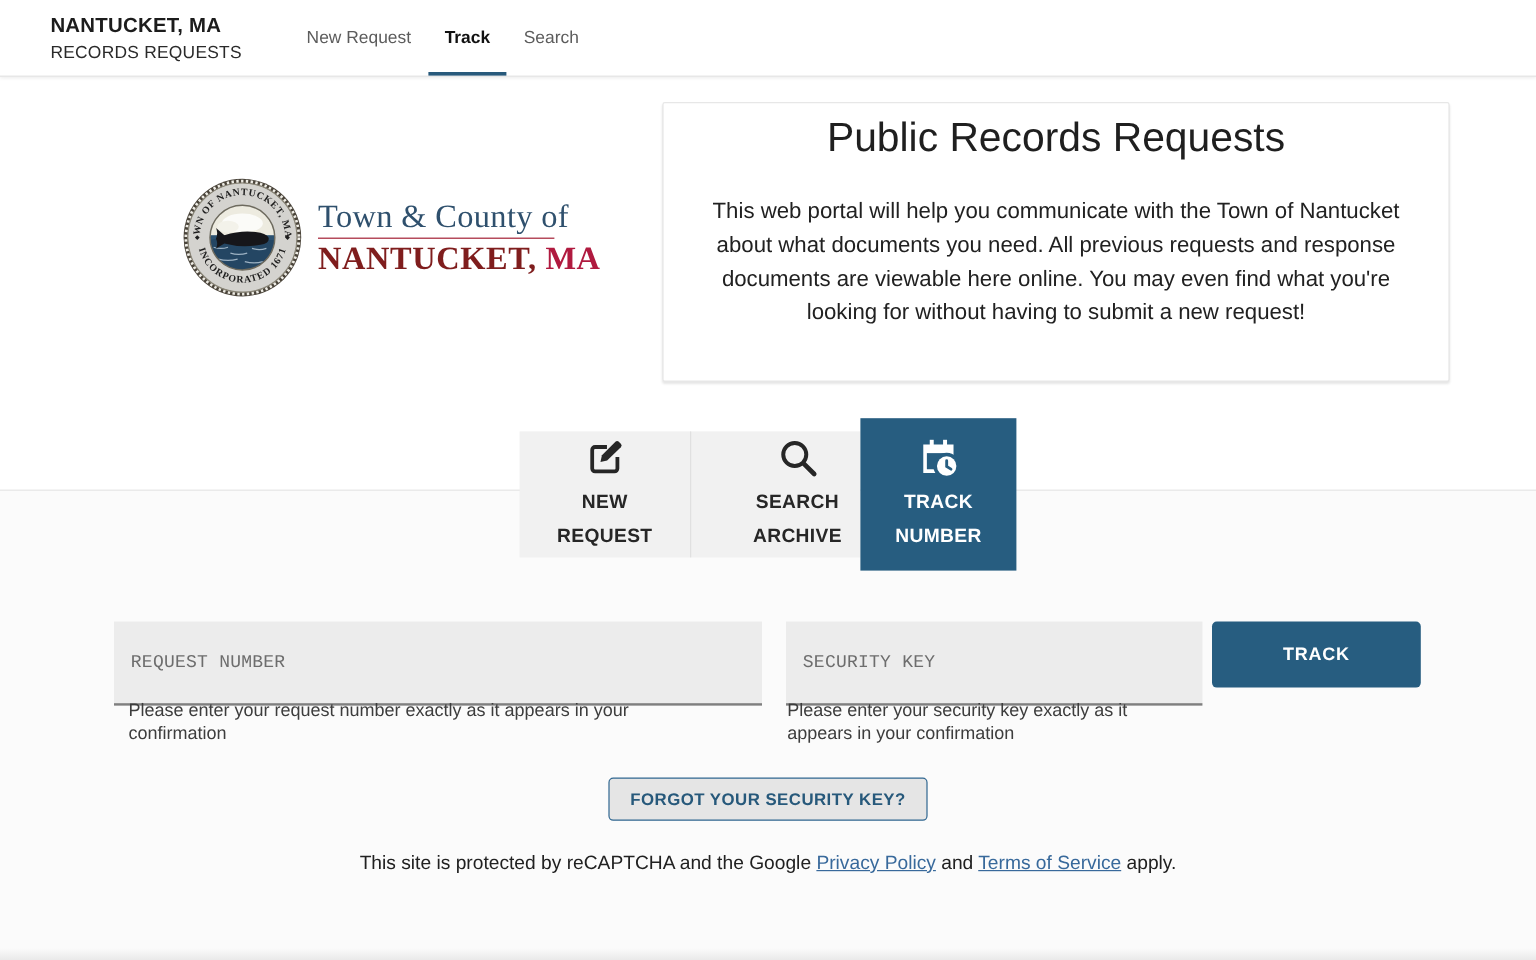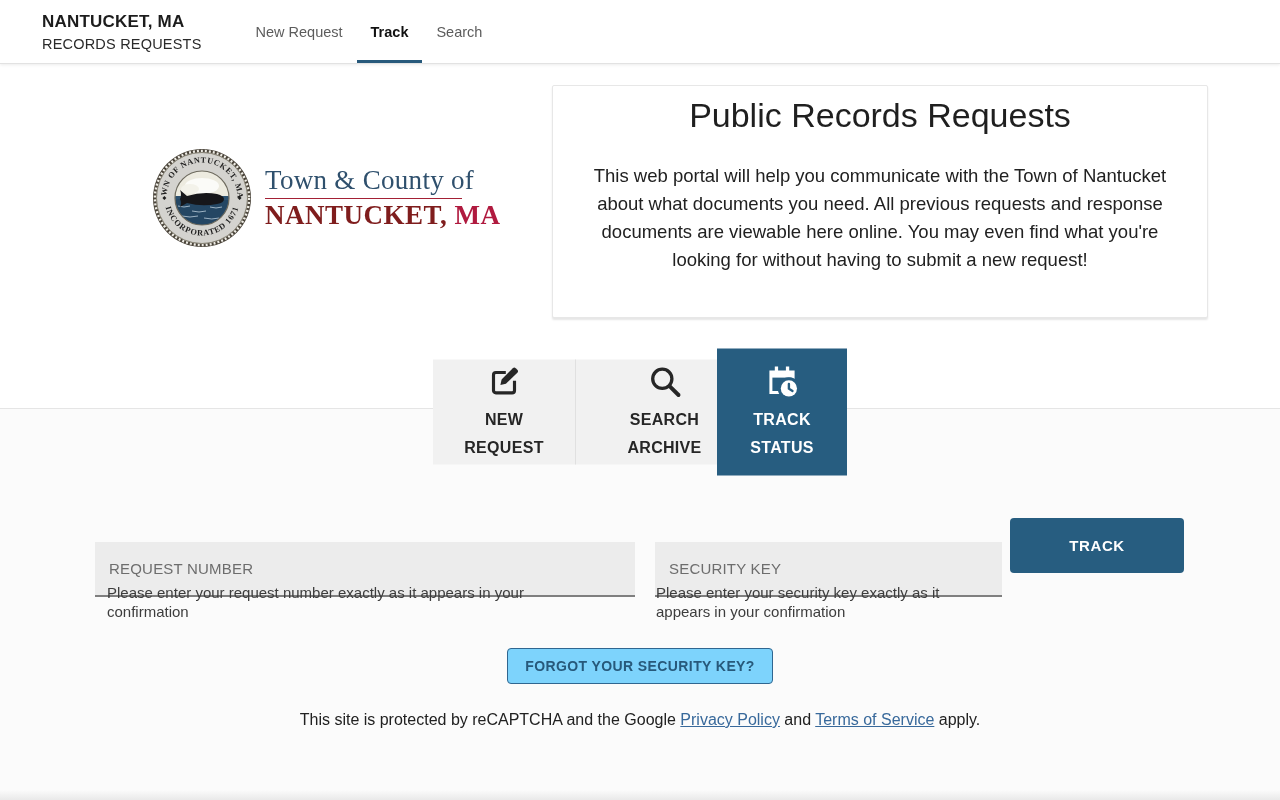--- a/index.html
+++ b/index.html
@@ -44,34 +44,34 @@
   .tile.gray + .tile.gray { border-left:1px solid #e0e0e0;padding-left:36px; }
   .tile.active { width:130px; height:127px; background:#275d80; color:#ffffff; --tile-bg:#275d80; }
   .tile-icon { width:36px; height:36px; }
   .tile-label { font-size:16px; font-weight:bold; letter-spacing:0.3px; line-height:28px;
                 margin-top:6px; width:104px; }
 
   
   .main { position:absolute; top:408px; left:0; width:1280px; height:392px;
           background:#fbfbfb; border-top:1px solid #e5e5e5; }
   .form-row { position:absolute; left:95px; top:109px; display:flex; align-items:stretch; height:55px; }
-  .field { background:#ececec; border:none; border-bottom:2px solid #7f7f7f; height:55px;
-           font-family:Liberation Sans, sans-serif; font-size:15px; color:#333;
-           padding:0 14px; outline:none;margin-top:24px; }
+  .field { background:#ececec; border:none; border-bottom:2px solid #7f7f7f; height:70px;
+           font-family:Liberation Mono, monospace; font-size:15px; color:#333;
+           padding:0 14px; outline:none; }
   .field::placeholder { color:#6d6d6d; opacity:1; letter-spacing:0.2px; }
   .field-request { width:540px; margin-right:20px; }
   .field-security { width:347px; margin-right:8px; }
   .track-btn { width:174px; height:55px; background:#275d80; color:#fff; border:none; border-radius:4px;
                font-family:"Liberation Sans", sans-serif; font-size:15px; font-weight:bold;
                letter-spacing:0.6px; cursor:pointer; }
   .helper { position:absolute; top:175px; font-size:15px; line-height:18.5px; color:#3d3d3d; }
   .helper-1 { left:107px; width:450px; }
   .helper-2 { left:656px; width:336px; hyphens:auto; }
   .forgot-row { position:absolute; top:239px; left:0; width:1280px; text-align:center; }
-  .forgot-btn { background:#7dd3fc; border:1px solid #2f6690; border-radius:4px; color:#27597b;
+  .forgot-btn { background:#e5e5e5; border:1px solid #2f6690; border-radius:4px; color:#27597b;
                 font-family:"Liberation Sans", sans-serif; font-size:14px; font-weight:bold;
                 letter-spacing:0.4px; padding:9px 17px; cursor:pointer; }
   .recaptcha-row { position:absolute; top:302px; left:0; width:1280px; text-align:center;
                    font-size:16px; color:#212121; }
   .recaptcha-row a { color:#38699b; text-decoration:underline; cursor:pointer; }
 
   .bottom-band { position:absolute; bottom:0; left:0; width:1280px; height:10px;
                  background:linear-gradient(#fbfbfb, #e9e9e9); }
 </style>
 </head>
@@ -155,21 +155,21 @@
     <div class="tile active">
       <svg class="tile-icon" viewBox="0 0 24 24">
         <path d="M4.6 5.6h14.8v13.8H4.6z" fill="none" stroke="currentColor" stroke-width="2"></path>
         <rect x="4.6" y="5.6" width="14.8" height="3.8" fill="currentColor"></rect>
         <rect x="7.2" y="2" width="2.2" height="4.4" fill="currentColor"></rect>
         <rect x="14.6" y="2" width="2.2" height="4.4" fill="currentColor"></rect>
         <circle cx="16.6" cy="16.6" r="7.4" fill="var(--tile-bg, #275d80)"></circle>
         <circle cx="16.6" cy="16.6" r="5.4" fill="currentColor"></circle>
         <path d="M16.6 13.6v3.2l2.4 1.5" fill="none" stroke="var(--tile-bg, #275d80)" stroke-width="1.6" stroke-linecap="round"></path>
       </svg>
-      <div class="tile-label">TRACK STATUS</div>
+      <div class="tile-label">TRACK NUMBER</div>
     </div>
   </div>
 
   <div class="main">
     <div class="form-row">
       <input class="field field-request" type="text" placeholder="REQUEST NUMBER" style="">
       <input class="field field-security" type="text" placeholder="SECURITY KEY" style="">
       <button class="track-btn">TRACK</button>
     </div>
     <div class="helper helper-1">Please enter your request number exactly as it appears in your confirmation</div>

